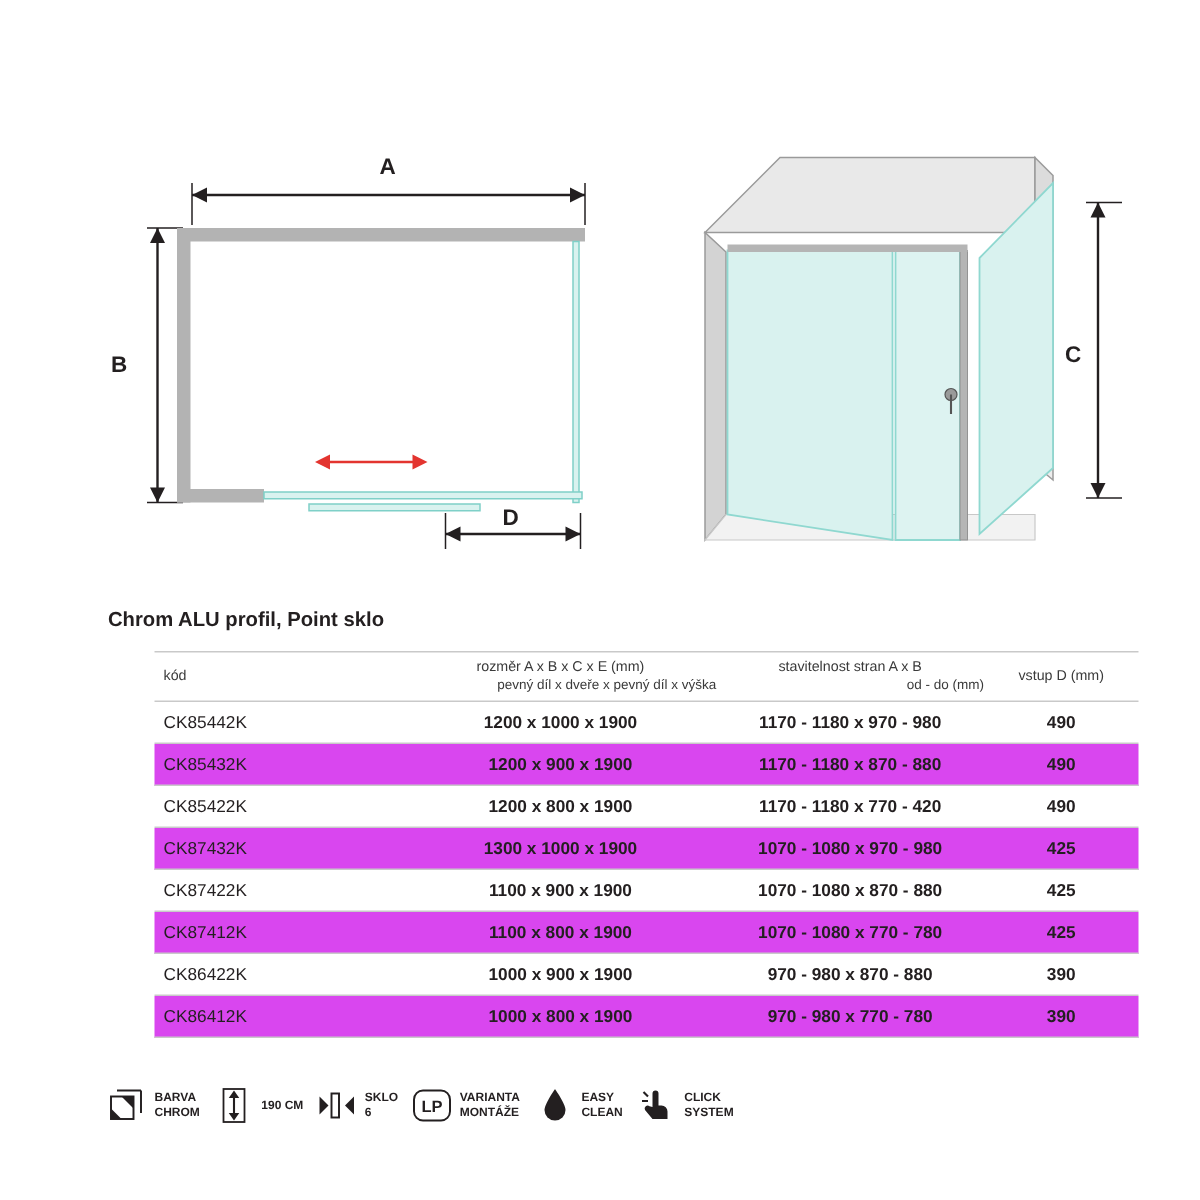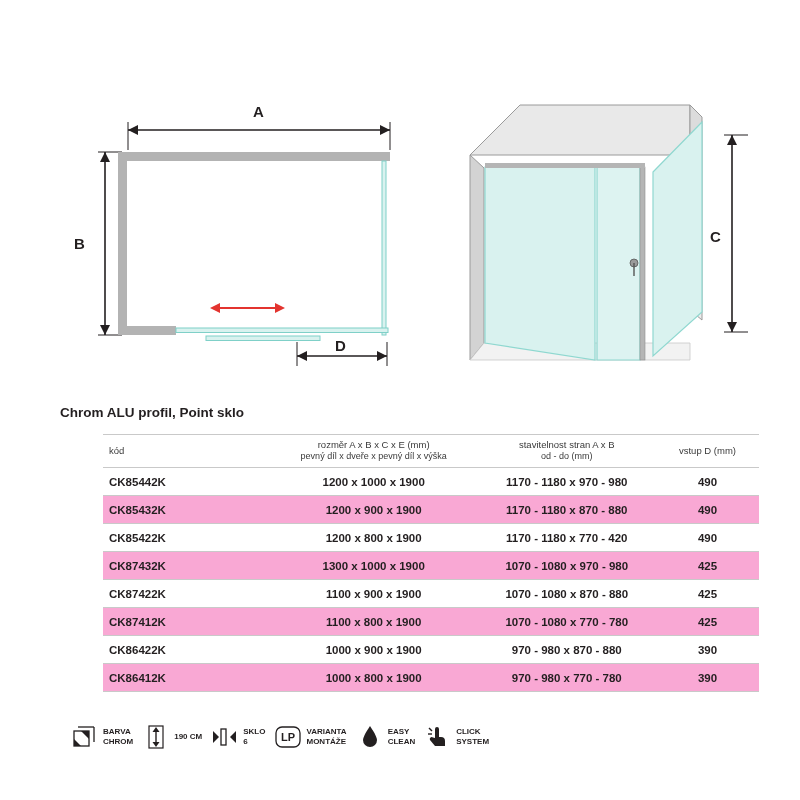--- a/index.html
+++ b/index.html
@@ -44,21 +44,21 @@
     position: absolute;
     font-size: 15px;
     font-weight: bold;
     color: #231f20;
     font-family: "Liberation Sans", sans-serif;
   }
 
   
   .section-title {
     position: absolute;
-    left: 60px;
+    left: 72px;
     top: 405px;
     font-size: 13.5px;
     font-weight: bold;
     color: #231f20;
   }
 
   
   .table-wrap {
     position: absolute;
     left: 72px;
@@ -90,28 +90,29 @@
   .col-size   { width: 210px; text-align: center; }
   .col-adj    { width: 180px; text-align: center; }
   .col-entry  { width: 104px; text-align: center; }
   table.spec tbody td {
     height: 27px;
     font-size: 11.5px;
     font-weight: bold;
     color: #231f20;
   }
   table.spec tbody tr.alt td {
-    background: #f9a8d4;
+    background: #d946ef;
   }
   table.spec tbody td.col-code {
-    font-weight: bold;
+    font-weight: normal;
   }
   .hdr-sub {
     display: block;
     font-size: 9px;
+    text-align: right;
   }
 
   
   .icon-strip {
     position: absolute;
     left: 72px;
     top: 712px;
     width: 680px;
     height: 50px;
     display: flex;

